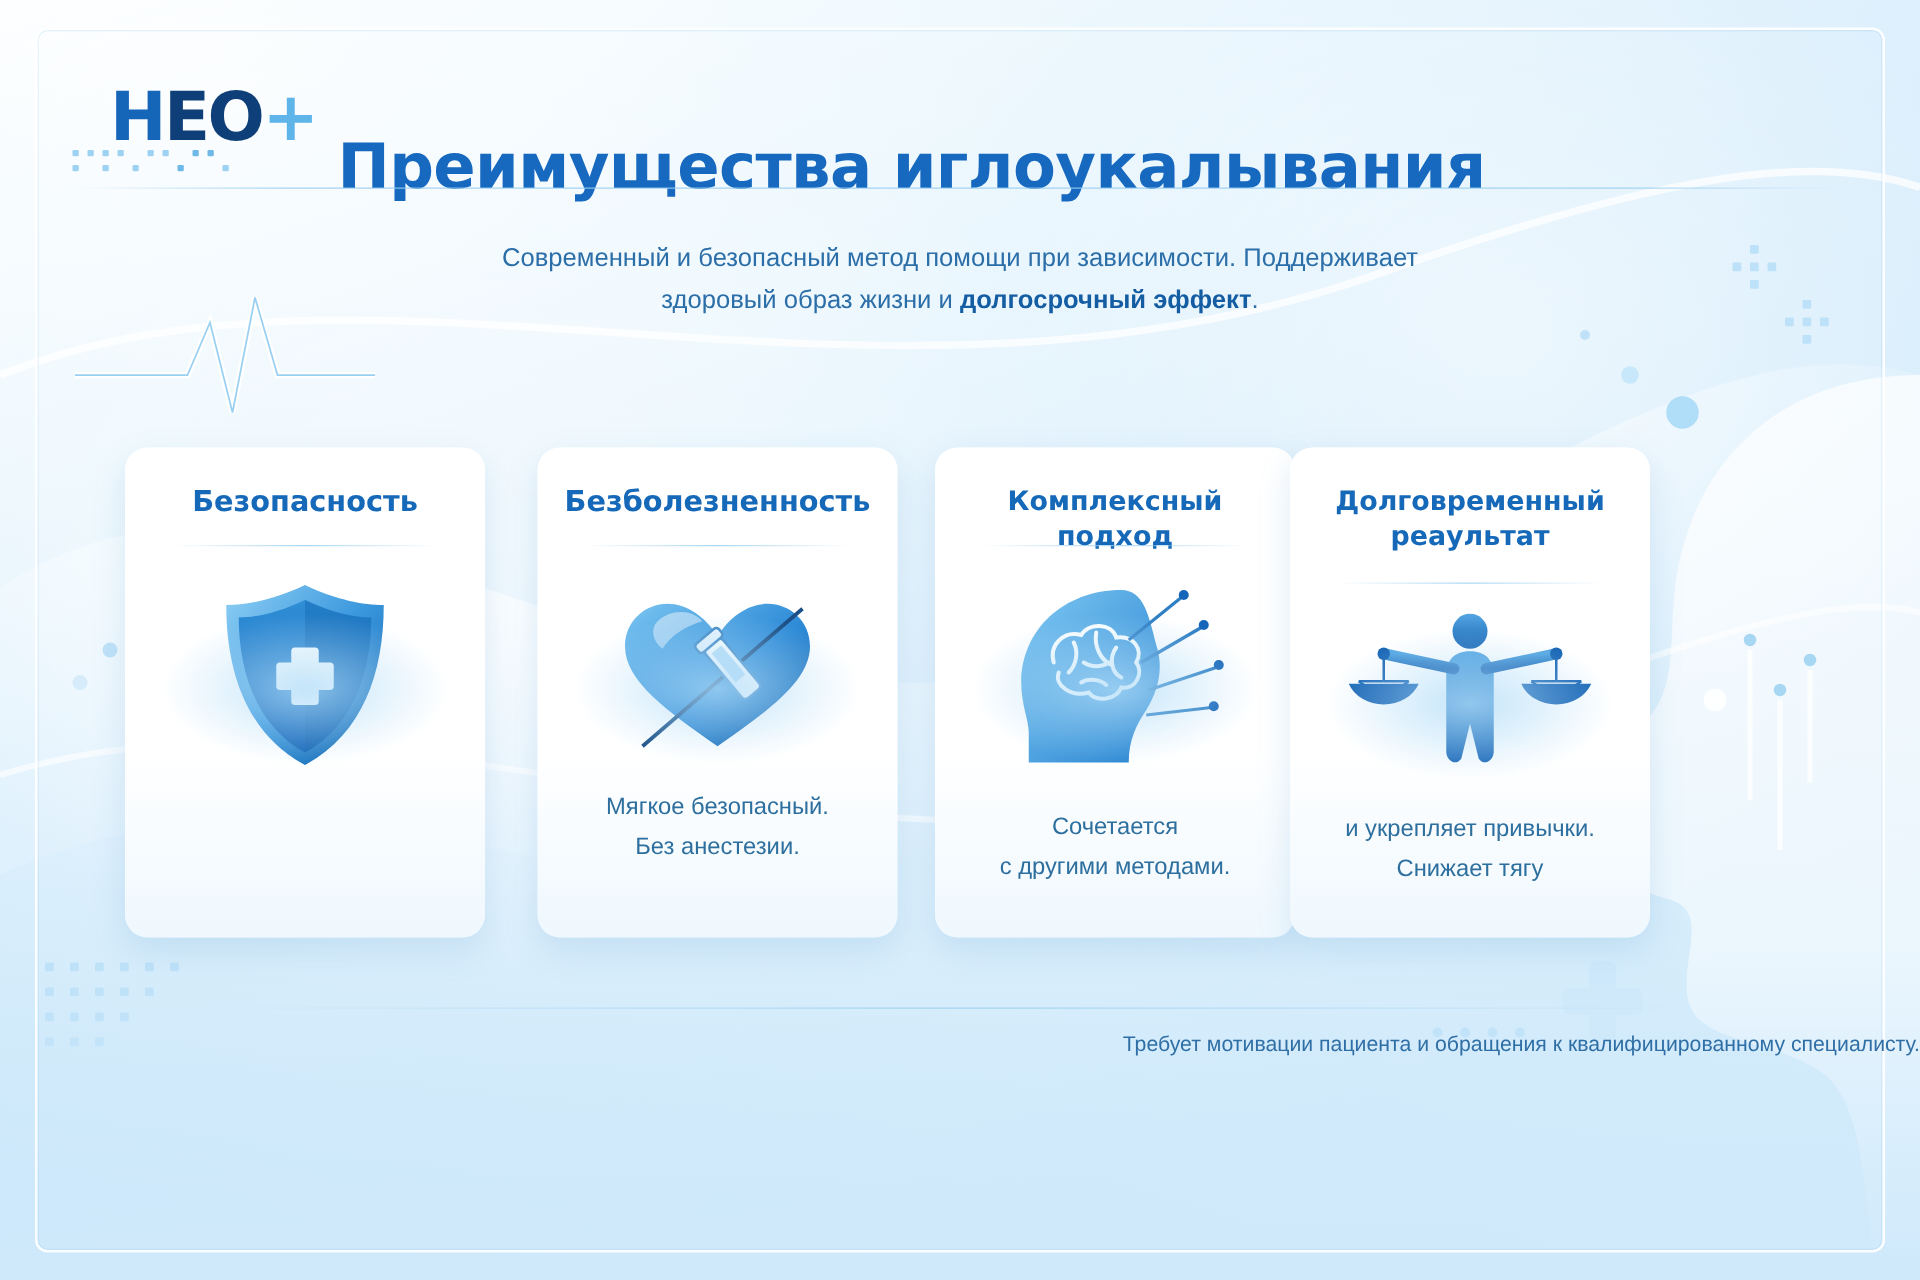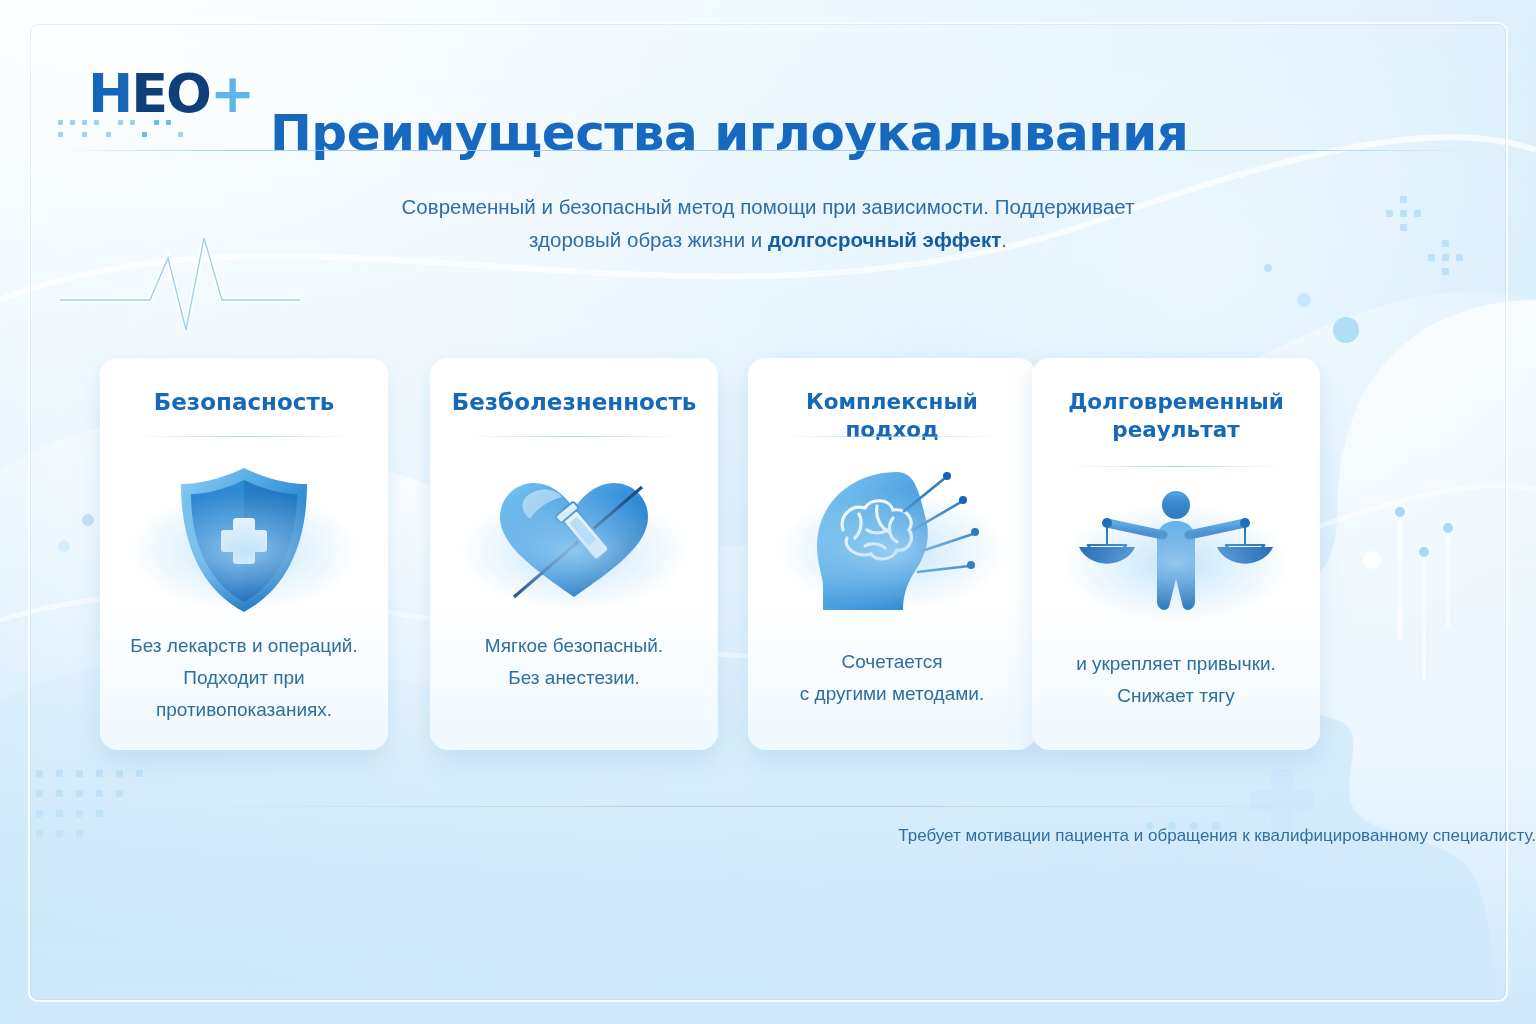--- a/index.html
+++ b/index.html
@@ -261,25 +261,20 @@
         </defs>
         <path d="M75,8 C100,20 122,24 138,24 C138,80 120,128 75,152 C30,128 12,80 12,24 C28,24 50,20 75,8 Z" fill="url(#shg)"></path>
         <path d="M75,20 C96,30 114,34 128,34 C128,80 112,122 75,142 C38,122 22,80 22,34 C36,34 54,30 75,20 Z" fill="url(#shi)"></path>
         <path d="M75,20 C96,30 114,34 128,34 C128,80 112,122 75,142 L75,20 Z" fill="#0f5fa8" opacity=".35"></path>
         <g fill="#ffffff">
           <rect x="64" y="58" width="22" height="46" rx="3"></rect>
           <rect x="52" y="70" width="46" height="22" rx="3"></rect>
         </g>
       </svg>
     </div>
-    <div class="card-text">
-      <div>Без лекарств и операций.</div>
-      <div>Подходит при</div>
-      <div>противопоказаниях.</div>
-    </div>
   </div>
 
   <div class="card c2">
     <div class="card-title">Безболезненность</div>
     <div class="card-rule"></div>
     <div class="card-icon">
       <div class="icon-glow"></div>
       <svg width="200" height="150" viewBox="0 0 200 150">
         <defs>
           <linearGradient id="hg" x1="0" y1="0" x2="1" y2="1">

